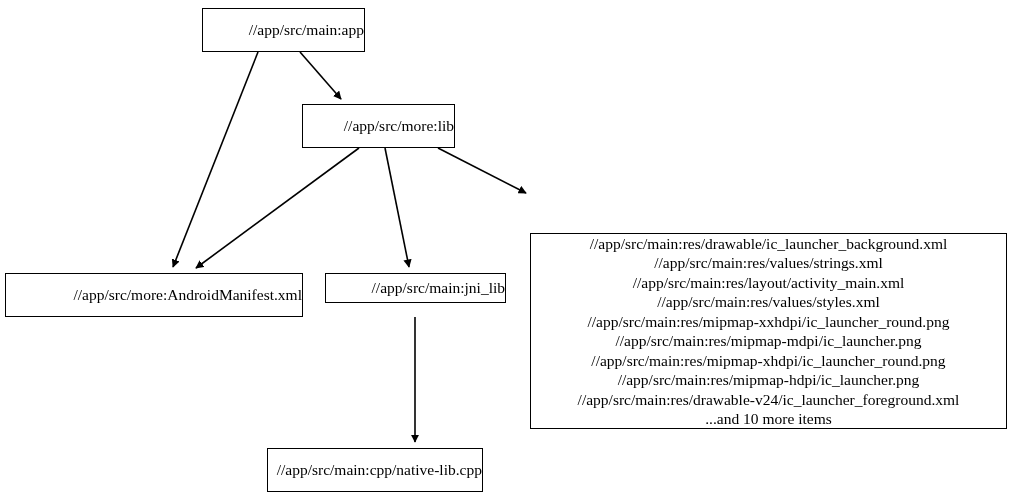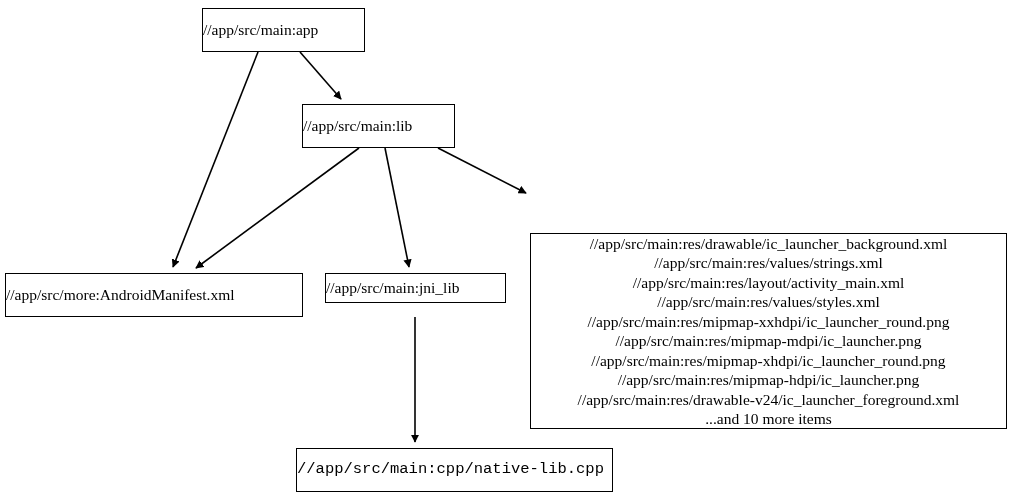--- a/index.html
+++ b/index.html
@@ -23,21 +23,21 @@
     height: 496px;
     pointer-events: none;
   }
   .node {
     position: absolute;
     box-sizing: border-box;
     border: 1px solid #000000;
     background: #ffffff;
     display: flex;
     align-items: center;
-    justify-content: flex-start;
+    justify-content: flex-end;
     color: #000000;
     font-size: 15.5px;
     line-height: 19.5px;
     white-space: pre;
     text-align: center;
     z-index: 2;
   }
   .node-label {
     display: block;
     white-space: pre;
@@ -83,32 +83,32 @@
     <g>
       <path d="M 415 317 L 415 442" stroke="#000000" stroke-width="1.6" fill="none" marker-end="url(#arrow)"></path>
     </g>
   </svg>
 
   <div class="node" style="left:202px; top:8px; width:163px; height:44px;">
     <span class="node-label">//app/src/main:app</span>
   </div>
 
   <div class="node" style="left:302px; top:104px; width:153px; height:44px;">
-    <span class="node-label">//app/src/main:lib</span>
+    <span class="node-label">//app/src/more:lib</span>
   </div>
 
   <div class="node" style="left:5px; top:273px; width:298px; height:44px;">
     <span class="node-label">//app/src/more:AndroidManifest.xml</span>
   </div>
 
   <div class="node" style="left:325px; top:273px; width:181px; height:30px;">
     <span class="node-label">//app/src/main:jni_lib</span>
   </div>
 
-  <div class="node" style="left:296px; top:448px; width:317px; height:44px;font-family:Liberation Mono, monospace;">
+  <div class="node" style="left:267px; top:448px; width:216px; height:44px;">
     <span class="node-label">//app/src/main:cpp/native-lib.cpp</span>
   </div>
 
   <div class="node multiline" style="left:530px; top:197px; width:477px; height:196px;margin-top:36px;">
     <span class="node-label">//app/src/main:res/drawable/ic_launcher_background.xml
 //app/src/main:res/values/strings.xml
 //app/src/main:res/layout/activity_main.xml
 //app/src/main:res/values/styles.xml
 //app/src/main:res/mipmap-xxhdpi/ic_launcher_round.png
 //app/src/main:res/mipmap-mdpi/ic_launcher.png

